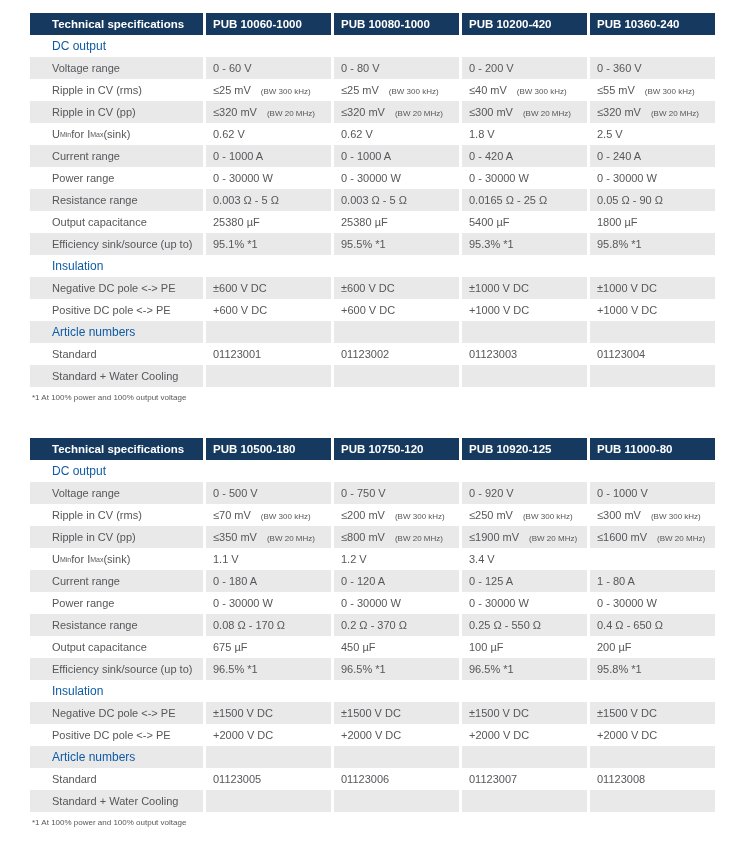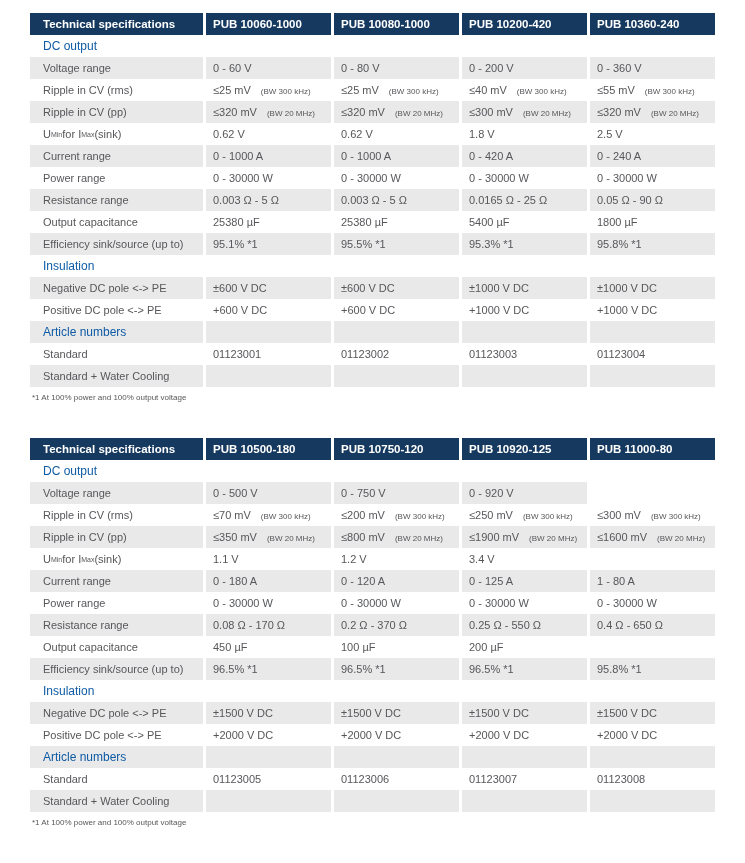--- a/index.html
+++ b/index.html
@@ -6,21 +6,21 @@
   html, body { background: #ffffff; }
   body {
     width: 745px; height: 863px;
     font-family: "Liberation Sans", sans-serif;
     color: var(--text, #56575a);
   }
   .page { padding: 13px 30px 0 30px; }
   .spec-table { width: 685px; }
   .row { display: flex; height: 22px; font-size: 11px; color: var(--text, #56575a); }
   .cell { display: flex; align-items: center; overflow: hidden; white-space: nowrap; }
-  .lab { width: 173px; padding-left: 13px; }
+  .lab { width: 173px; padding-left: 22px; }
   .val { width: 128px; border-left: 3px solid #ffffff; padding-left: 7px; }
   .header-row .cell {
     background: var(--header-bg, #16395f);
     color: #ffffff; font-weight: bold; font-size: 11.5px;
   }
   .stripe .cell { background: var(--stripe, #e9e9ea); }
   .section-title { color: var(--section, #0e5ba5); font-weight: normal; font-size: 12px; }
   sub { font-size: 7px; line-height: 1; }
   .note { font-size: 8px; margin-left: 10px; padding-top: 2px; }
   .footnote { font-size: 8px; color: var(--text, #56575a); margin: 6px 0 0 2px; height: 10px; }
@@ -189,20 +189,21 @@
         <div class="cell val"></div>
         <div class="cell val"></div>
         <div class="cell val"></div>
         <div class="cell val"></div>
       </div>
       <div class="row stripe">
         <div class="cell lab">Voltage range</div>
         <div class="cell val">0 - 500 V</div>
         <div class="cell val">0 - 750 V</div>
         <div class="cell val">0 - 920 V</div>
+        <div class="cell val">0 - 1000 V</div>
       </div>
       <div class="row">
         <div class="cell lab">Ripple in CV (rms)</div>
         <div class="cell val">
           <span>≤70 mV</span>
           <span class="note">(BW 300 kHz)</span>
         </div>
         <div class="cell val">
           <span>≤200 mV</span>
           <span class="note">(BW 300 kHz)</span>
@@ -257,20 +258,21 @@
       </div>
       <div class="row stripe">
         <div class="cell lab">Resistance range</div>
         <div class="cell val">0.08 Ω - 170 Ω</div>
         <div class="cell val">0.2 Ω - 370 Ω</div>
         <div class="cell val">0.25 Ω - 550 Ω</div>
         <div class="cell val">0.4 Ω - 650 Ω</div>
       </div>
       <div class="row">
         <div class="cell lab">Output capacitance</div>
+        <div class="cell val">675 µF</div>
         <div class="cell val">450 µF</div>
         <div class="cell val">100 µF</div>
         <div class="cell val">200 µF</div>
       </div>
       <div class="row stripe">
         <div class="cell lab">Efficiency sink/source (up to)</div>
         <div class="cell val">96.5% *1</div>
         <div class="cell val">96.5% *1</div>
         <div class="cell val">96.5% *1</div>
         <div class="cell val">95.8% *1</div>

